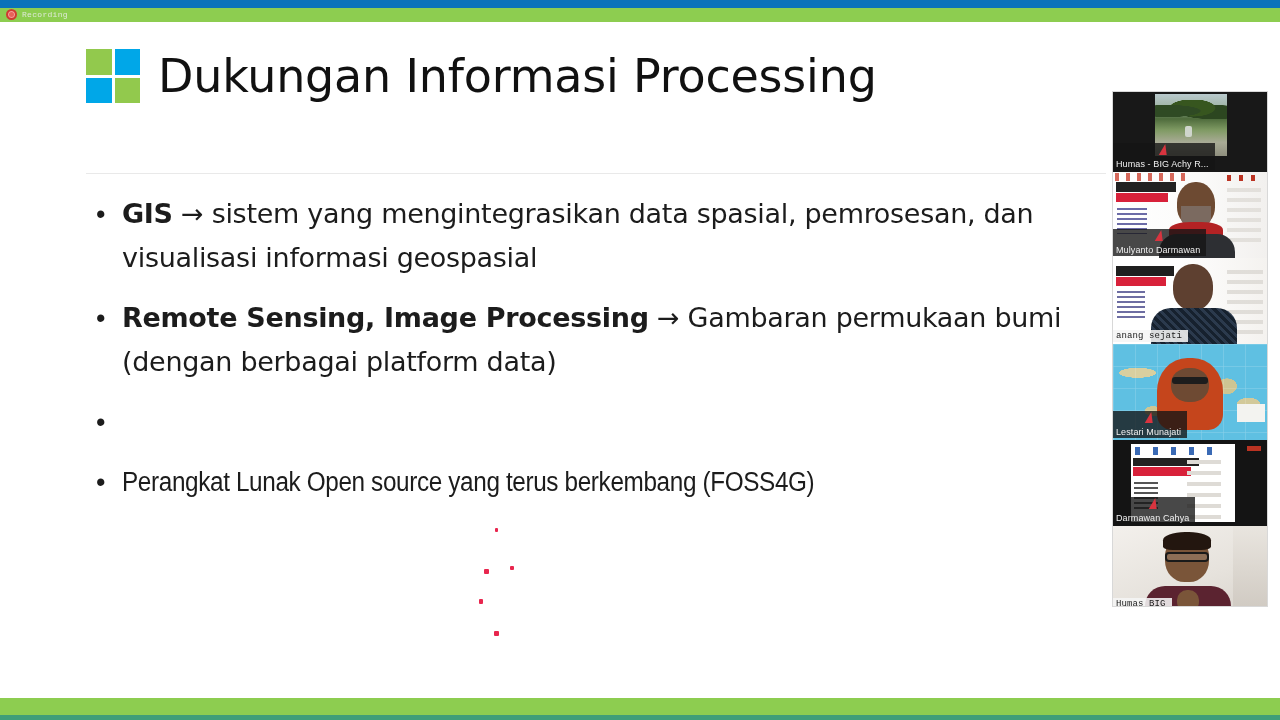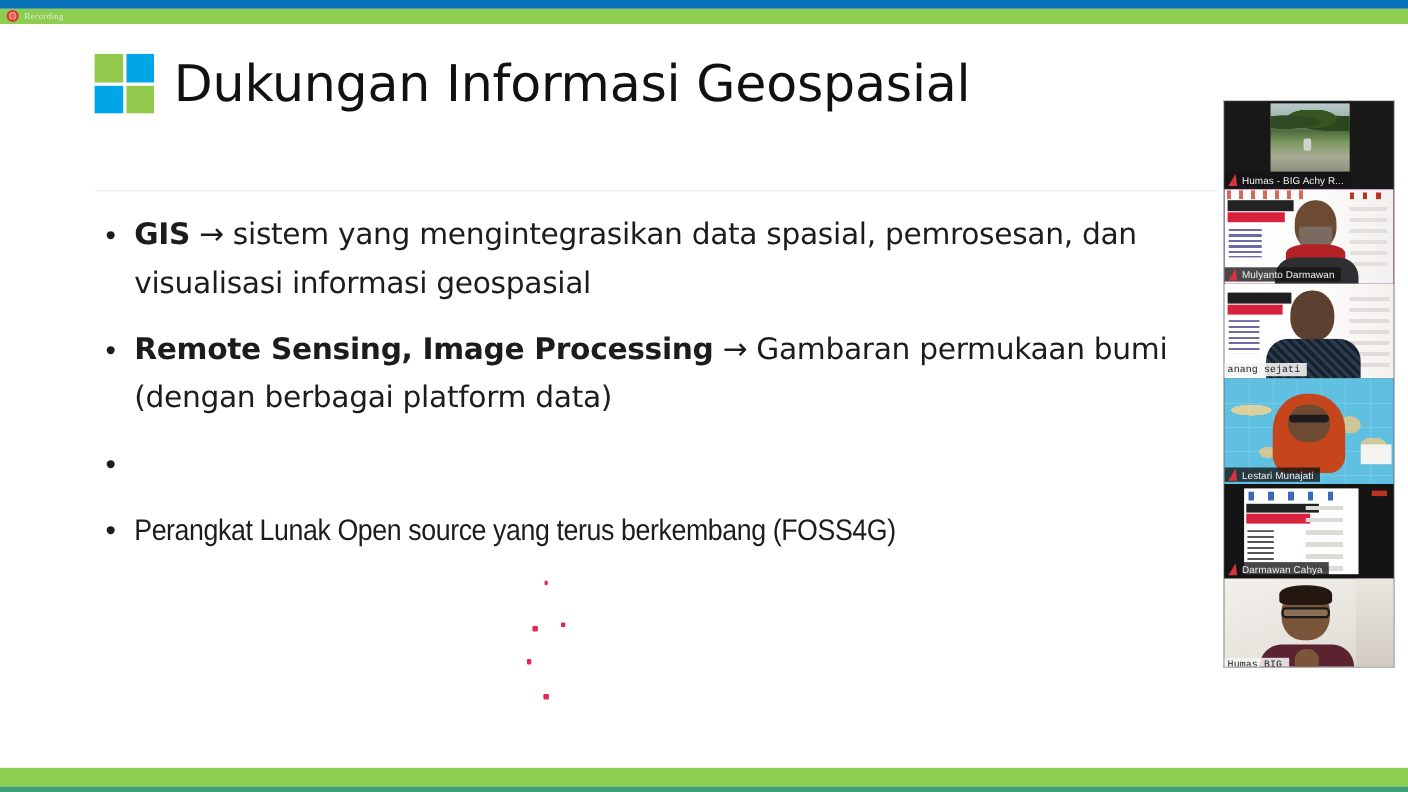--- a/index.html
+++ b/index.html
@@ -20,21 +20,21 @@
     display:flex; align-items:center; gap:5px;
     padding:0 6px 0 2px;
   }
   #recording-chip .rec-dot {
     width:11px; height:11px; border-radius:50%;
     background:#e8625a; border:2px solid #cf3b32;
     box-shadow:inset 0 0 0 1px #f5a19c;
   }
   #recording-chip .rec-label {
     font-size:8px; color:#dfe9d8; letter-spacing:.3px;
-    font-family:Liberation Serif, serif;
+    font-family:Liberation Mono, monospace;
   }
 
   
   #slide {
     position:absolute; left:0; top:22px; width:1280px; height:676px;
     background:#ffffff;
   }
 
   
   #title-row {
@@ -109,20 +109,21 @@
     background:#1b1b1b; border:1px solid #d8d8d8;
     overflow:hidden;
   }
   .vtile { position:relative; width:100%; overflow:hidden; }
   .vname {
     position:absolute; left:0; bottom:2px;
     display:flex; align-items:center; gap:4px;
     background:rgba(20,20,20,0.78);
     padding:1px 6px 1px 3px;
     max-width:96%;
+    flex-direction:column;
   }
   .vname.light { background:rgba(245,245,245,0.88); }
   .vname .zicon {
     width:9px; height:11px; flex:none; position:relative;
   }
   .vname .zicon::before {
     content:""; position:absolute; left:2px; top:0;
     width:0; height:0;
     border-left:4px solid transparent; border-right:4px solid transparent;
     border-bottom:11px solid #d8343f;
@@ -301,21 +302,21 @@
 
 <div id="slide">
 
   <div id="title-row">
     <div id="brand-logo">
       <i class="g" style="background: rgb(146, 201, 77);"></i>
       <i class="b" style="background: rgb(0, 167, 232);"></i>
       <i class="b" style="background: rgb(0, 167, 232);"></i>
       <i class="g" style="background: rgb(146, 201, 77);"></i>
     </div>
-    <div id="page-title">Dukungan Informasi Geospasial</div>
+    <div id="page-title">Dukungan Informasi Processing</div>
   </div>
   <div id="title-rule"></div>
 
   <div id="bullets">
 
     <div class="bullet">
       <span class="dot">•</span>
       <span class="btext"><b>GIS</b><span class="arrow"> → </span><span>sistem yang mengintegrasikan data spasial, pemrosesan, dan visualisasi informasi geospasial</span></span>
     </div>
 

